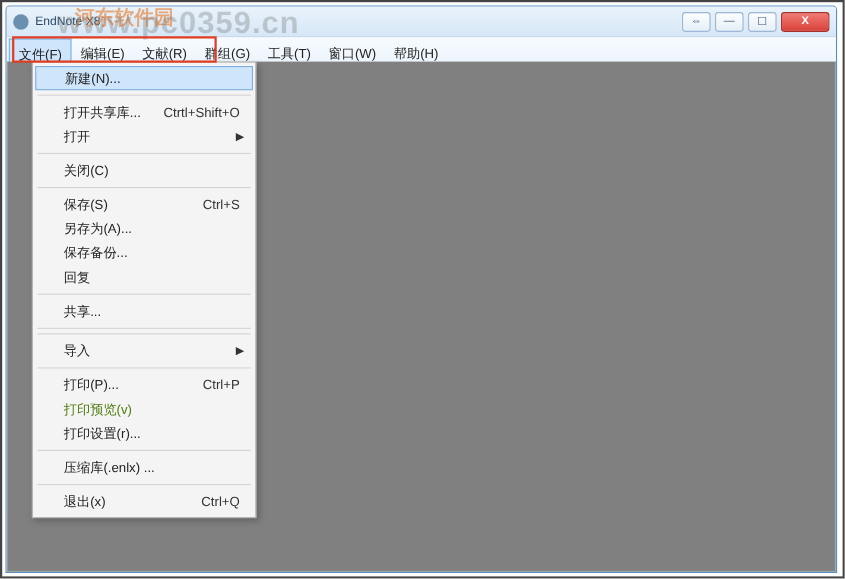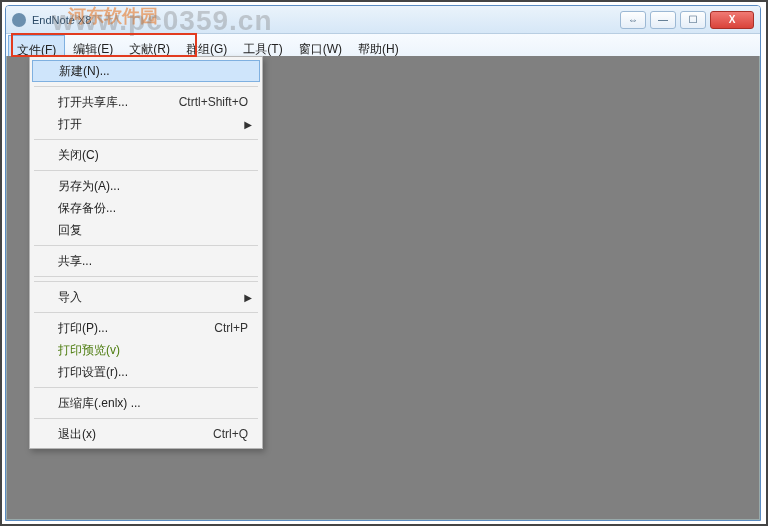--- a/index.html
+++ b/index.html
@@ -17,21 +17,21 @@
 .tbtn { height: 18px; border: 1px solid #9cb8d4; border-radius: 3px; background: linear-gradient(#fdfefe,#e5eef8); display: flex; align-items: center; justify-content: center; font-size: 10px; color: #3a5a78; }
 .tbtn.sm { width: 26px; }
 .tbtn.close { width: 44px; background: linear-gradient(#f07a74,#d9433a); border-color: #a83028; color: #fff; font-weight: bold; }
 
 .menubar { height: 32px; background: linear-gradient(#f7fbff,#e9f2fb); border-bottom: 1px solid #c7d8ea; display: flex; align-items: stretch; padding: 0 2px; font-size: 12px; color: #222; }
 .menu-item { padding: 0 8px; display: flex; align-items: center; cursor: default; }
 .menu-item.active { background: #cfe5fb; border: 1px solid #7fb0e0; border-bottom: 1px solid #cfe5fb; margin-top: 1px; }
 
 .client { position: absolute; left: 0; right: 0; top: 50px; bottom: 0; background: #808080; border: 1px solid #9aa; border-top: none; }
 
-.dropdown { position: absolute; left: 23px; top: 50px; width: 234px; background: #f4f4f4; border: 1px solid #b5b5b5; box-shadow: 2px 3px 6px rgba(0,0,0,0.25); padding: 3px 2px; font-size: 12px; color: #222; }
+.dropdown { position: absolute; left: 23px; top: 50px; width: 204px; background: #f4f4f4; border: 1px solid #b5b5b5; box-shadow: 2px 3px 6px rgba(0,0,0,0.25); padding: 3px 2px; font-size: 12px; color: #222; }
 .dd-item { display: flex; align-items: center; height: 22px; padding: 0 28px 0 26px; position: relative; white-space: nowrap; }
 .dd-item.highlight { background: #cfe5fb; border: 1px solid #7fb0e0; height: 22px; margin: 0; }
 .dd-item .shortcut { position: absolute; right: 12px; color: #333; }
 .dd-item .arrow { position: absolute; right: 8px; font-size: 10px; color: #333; }
 .dd-item.disabled { color: #4d7c0f; }
 .dd-sep { height: 1px; background: #d4d4d4; margin: 4px 2px; }
 
 .annot-box { position: absolute; left: 11px; top: 33px; width: 186px; height: 24px; border: 2px solid #e23b1f; pointer-events: none; z-index: 50; }
 
 .watermark { position: absolute; left: 52px; top: 5px; font-size: 28px; font-weight: bold; color: rgba(120,120,120,0.35); font-family: Arial; letter-spacing: 1px; pointer-events: none; z-index: 40; }
@@ -79,20 +79,24 @@
       <div class="dd-item">
           <span>打开</span>
           <span class="arrow">▶</span>
         </div>
       <div class="dd-sep"></div>
       <div class="dd-item">
           <span>关闭(C)</span>
         </div>
       <div class="dd-sep"></div>
       <div class="dd-item">
+          <span>保存(S)</span>
+          <span class="shortcut">Ctrl+S</span>
+        </div>
+      <div class="dd-item">
           <span>另存为(A)...</span>
         </div>
       <div class="dd-item">
           <span>保存备份...</span>
         </div>
       <div class="dd-item">
           <span>回复</span>
         </div>
       <div class="dd-sep"></div>
       <div class="dd-item">

